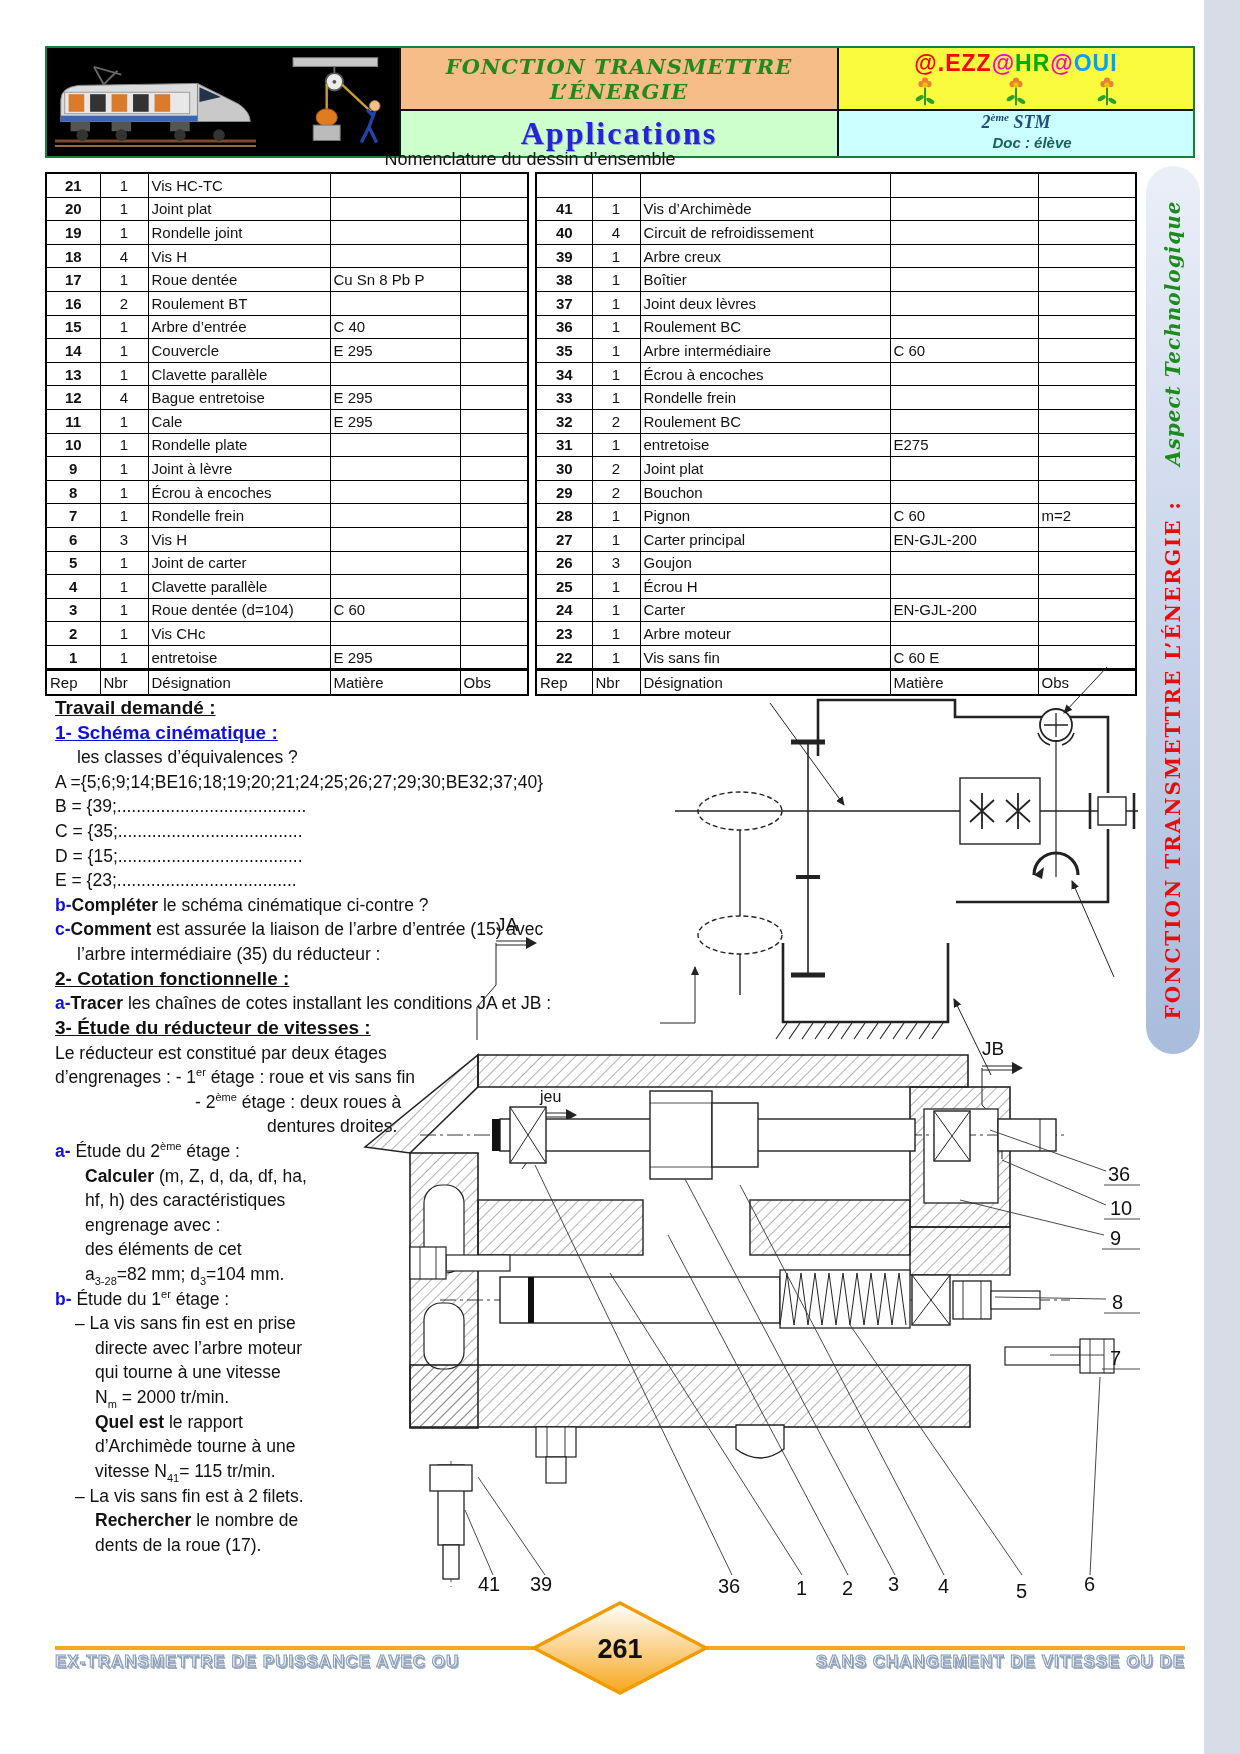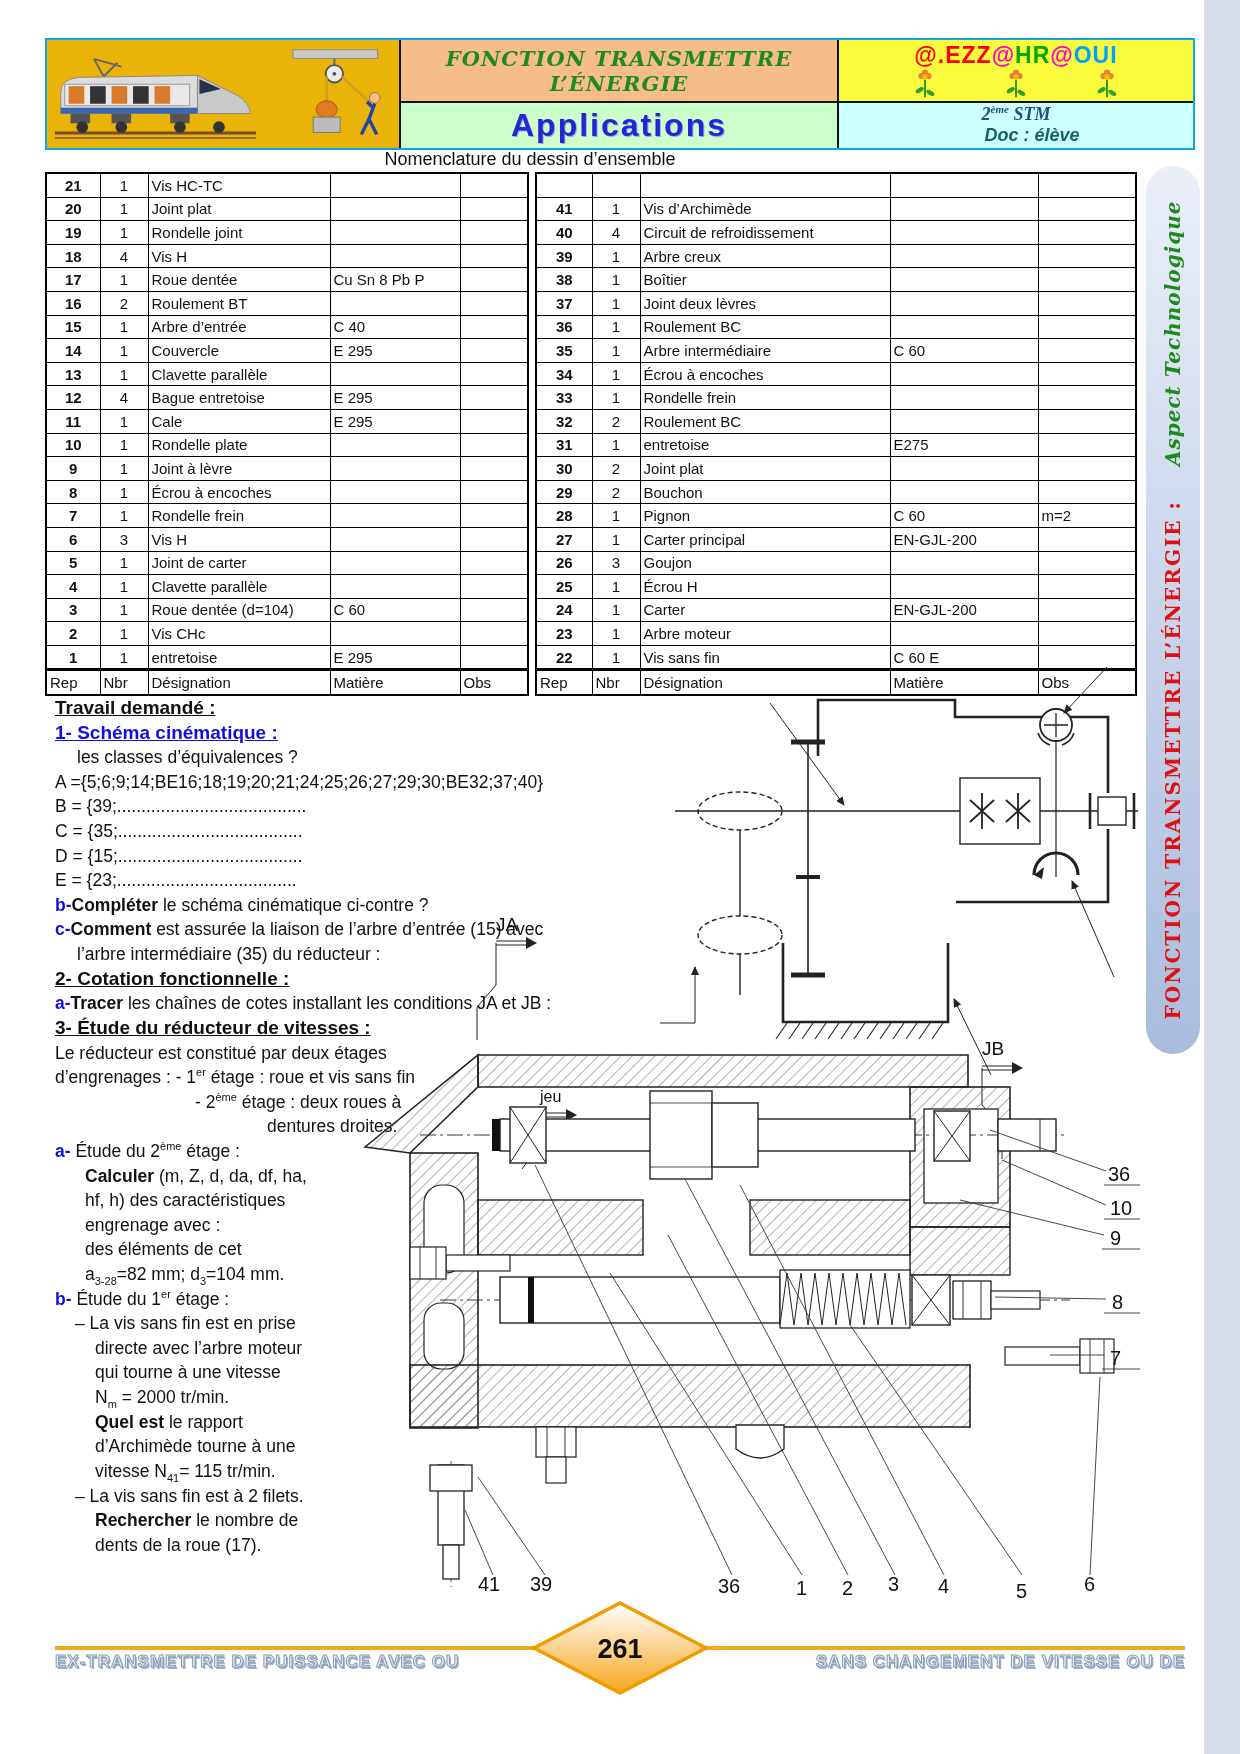--- a/index.html
+++ b/index.html
@@ -1,40 +1,40 @@
 <!DOCTYPE html>
 <html><head>
 <meta charset="utf-8">
 <style>
   html,body{margin:0;padding:0;background:#fff;}
   .page{position:relative;width:1240px;height:1754px;background:#fff;overflow:hidden;
         font-family:"Liberation Sans",sans-serif;color:#111;}
   .edge{position:absolute;right:0;top:0;width:36px;height:1754px;background:#d7dde6;}
 
   
-  .hbox{position:absolute;left:45px;top:38px;width:1146px;height:108px;border:2px solid #0ea5e9;background:#eab308;}
+  .hbox{position:absolute;left:45px;top:46px;width:1146px;height:108px;border:2px solid #15803d;background:#000000;}
   .hc{position:absolute;box-sizing:border-box;overflow:hidden;}
   .hc-img{left:0;top:0;width:352px;height:108px;display:flex;align-items:center;justify-content:space-around;}
   .hc-t1{left:352px;top:0;width:438px;height:63px;border-left:2px solid #111;border-bottom:2px solid #111;
          background:#f6bd89;text-align:center;padding-top:6px;}
   .hc-t1 .l1{font-family:"DejaVu Serif",serif;font-style:italic;font-weight:bold;color:#208a20;font-size:21px;letter-spacing:1px;}
   .hc-t1 .l2{font-family:"DejaVu Serif",serif;font-style:italic;font-weight:bold;color:#8c3010;font-size:18px;margin-top:3px;}
   .hc-t2{left:790px;top:0;width:356px;height:63px;border-left:2px solid #111;border-bottom:2px solid #111;
          background:#fbfb3d;text-align:center;}
   .auth{font-size:23px;font-weight:bold;letter-spacing:1px;margin-top:2px;}
   .auth .a1{color:#f00;}.auth .a2{color:#f0c;}.auth .a3{color:#00aa00;}.auth .a4{color:#f0c;}.auth .a5{color:#00a0ff;text-align:center;}
   .flowers{display:flex;justify-content:space-around;padding:0 40px;}
   .hc-app{left:352px;top:63px;width:438px;height:45px;border-left:2px solid #111;background:#ccffcc;
           text-align:center;line-height:45px;}
-  .hc-app .app{font-family:Liberation Sans, sans-serif;font-weight:900;color:#2525d8;font-size:32px;letter-spacing:2px;
+  .hc-app .app{font-family:Liberation Serif, serif;font-weight:900;color:#2525d8;font-size:32px;letter-spacing:2px;
           text-shadow:1px 1px 0 #9ad;}
   .hc-doc{left:790px;top:63px;width:356px;height:45px;border-left:2px solid #111;background:#ccffff;
           text-align:center;font-weight:bold;font-style:italic;}
   .hc-doc .lv{color:#1f4e79;font-size:18px;line-height:22px;font-family:Liberation Serif, serif;}
-  .hc-doc .dc{color:#17635a;font-size:18px;line-height:20px;margin-left:32px;}
+  .hc-doc .dc{color:#17635a;font-size:15px;line-height:20px;margin-left:32px;}
   sup,sub{line-height:0;}
 
   
   .caption{position:absolute;left:45px;top:149px;width:970px;text-align:center;font-size:18px;}
   table.nomtab{position:absolute;border-collapse:collapse;table-layout:fixed;background:#fff;border:2.5px solid #000;}
   .nomtab td{border:1px solid #000;height:22.6px;font-size:15px;line-height:15px;padding:0 3px;
              overflow:hidden;white-space:nowrap;}
   .nomtab td.c0{font-weight:bold;text-align:center;}
   .nomtab td.c1{text-align:center;}
   .nomtab tr.hdr td{border-top:3.5px solid #000;}

